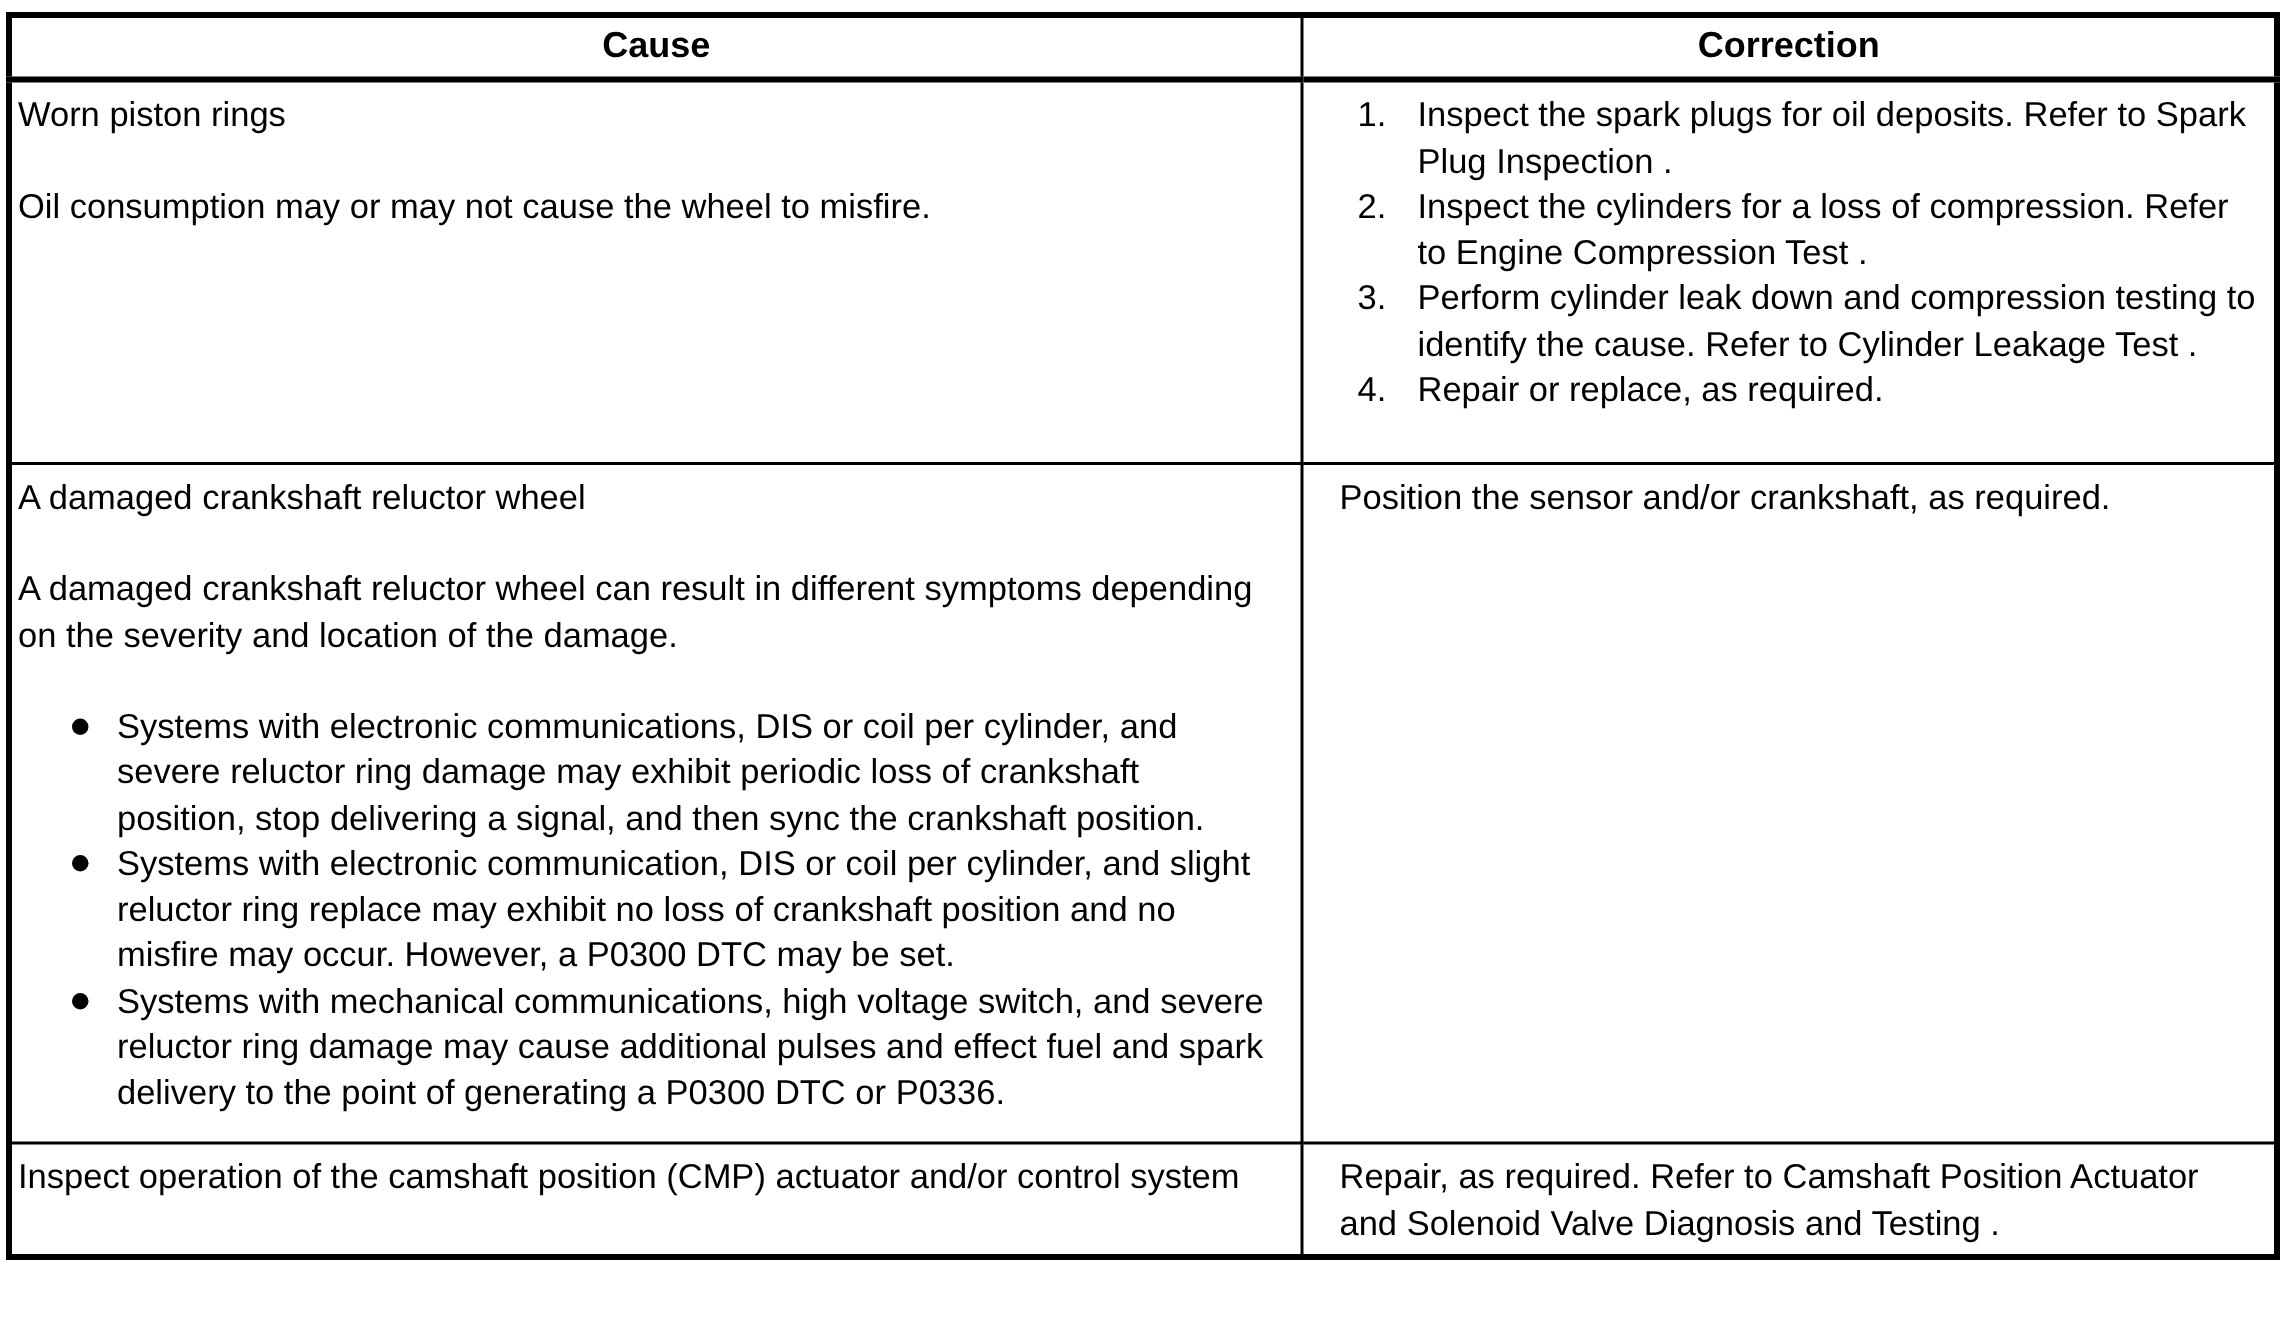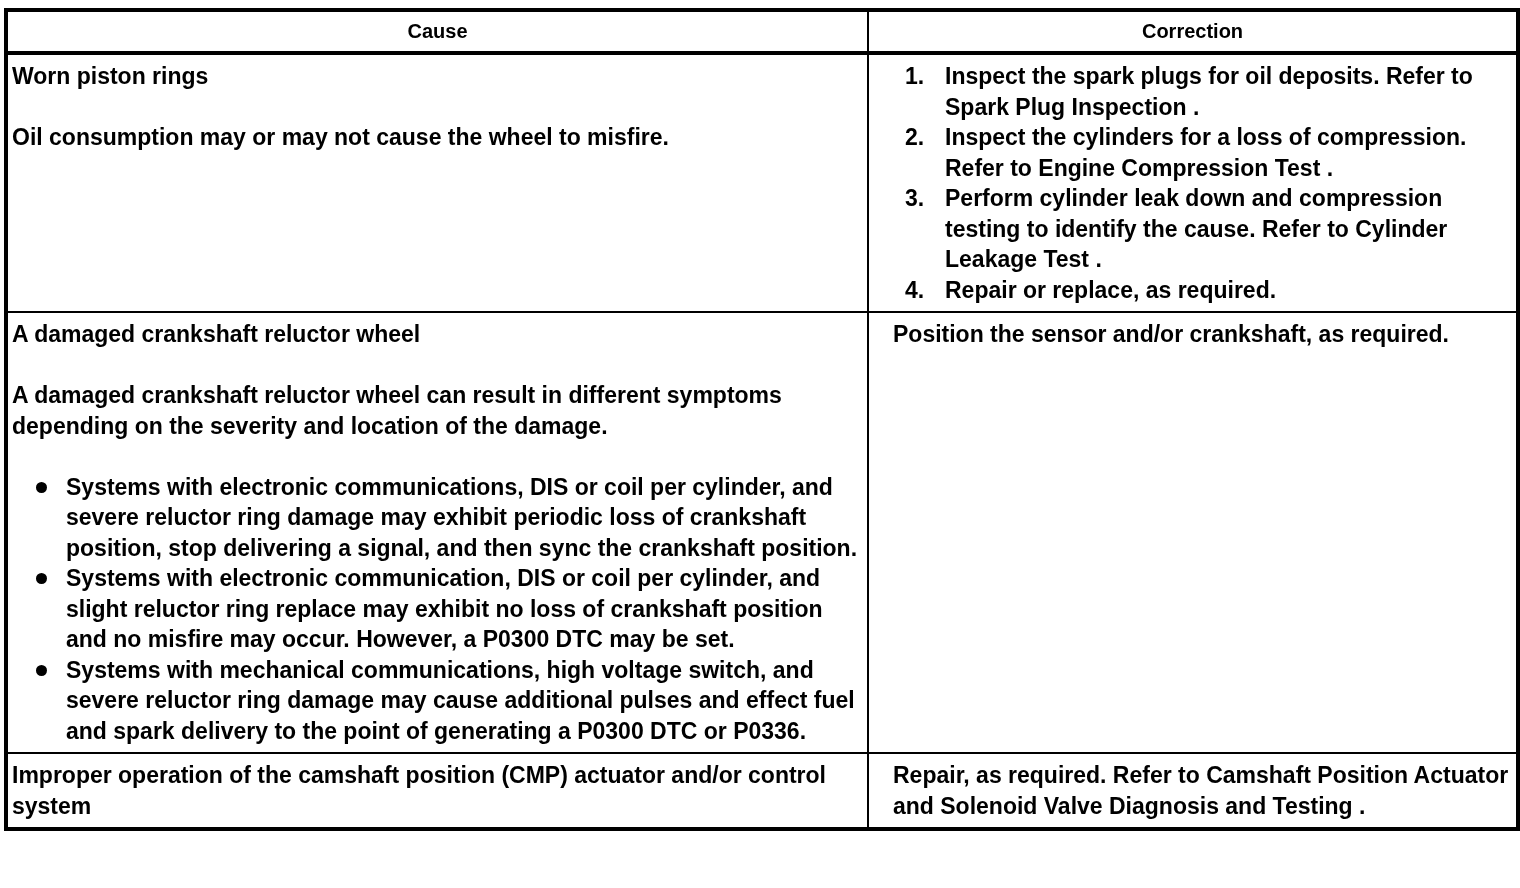--- a/index.html
+++ b/index.html
@@ -21,33 +21,32 @@
     table-layout: fixed;
     width: 1512px;
     margin: 8px 4px 6px 4px;
     border: 4px solid #000000;
   }
   col.col-cause { width: 862px; }
   col.col-correction { width: 650px; }
 
   th.hdr {
     font-weight: bold;
-    font-size: 20px;
+    font-size: 24px;
     text-align: center;
     vertical-align: middle;
     height: 35px;
     border-bottom: 4px solid #000000;
     border-left: 2px solid #000000;
     padding: 2px 4px;
   }
   td.cell {
     vertical-align: top;
     border: 2px solid #000000;
     padding: 6px 6px 6px 4px;
-    font-weight: bold;
   }
   td.cell.correction { padding-left: 24px; }
 
   tr.row-1 { height: 256px; }
   tr.row-2 { height: 432px; }
   tr.row-3 { height: 73px;  }
   tr.row-4 { height: 70px;  }
 
   p.para { margin: 0 0 30.5px 0; }
   p.para:last-child { margin-bottom: 0; }
@@ -64,21 +63,21 @@
     counter-increment: step;
   }
   ol.steps li::before {
     content: counter(step) ".";
     position: absolute;
     left: 12px;
     top: 0;
   }
 
   ul.bullets {
-    margin: 0;
+    margin: 12px;
     padding: 0;
     list-style: none;
   }
   ul.bullets li {
     position: relative;
     padding-left: 54px;
   }
   ul.bullets li::before {
     content: "";
     position: absolute;
@@ -131,20 +130,20 @@
         </ul>
       </td>
       <td class="cell correction">
         <p class="para">Position the sensor and/or crankshaft, as required.</p>
       </td>
     </tr>
 
 
     <tr class="row-4">
       <td class="cell cause">
-        <p class="para">Improper operation of the camshaft position (CMP) actuator and/or control system</p>
+        <p class="para">Inspect operation of the camshaft position (CMP) actuator and/or control system</p>
       </td>
       <td class="cell correction">
         <p class="para">Repair, as required. Refer to Camshaft Position Actuator and Solenoid Valve Diagnosis and Testing .</p>
       </td>
     </tr>
   </tbody>
 </table>
 
 </body></html>

